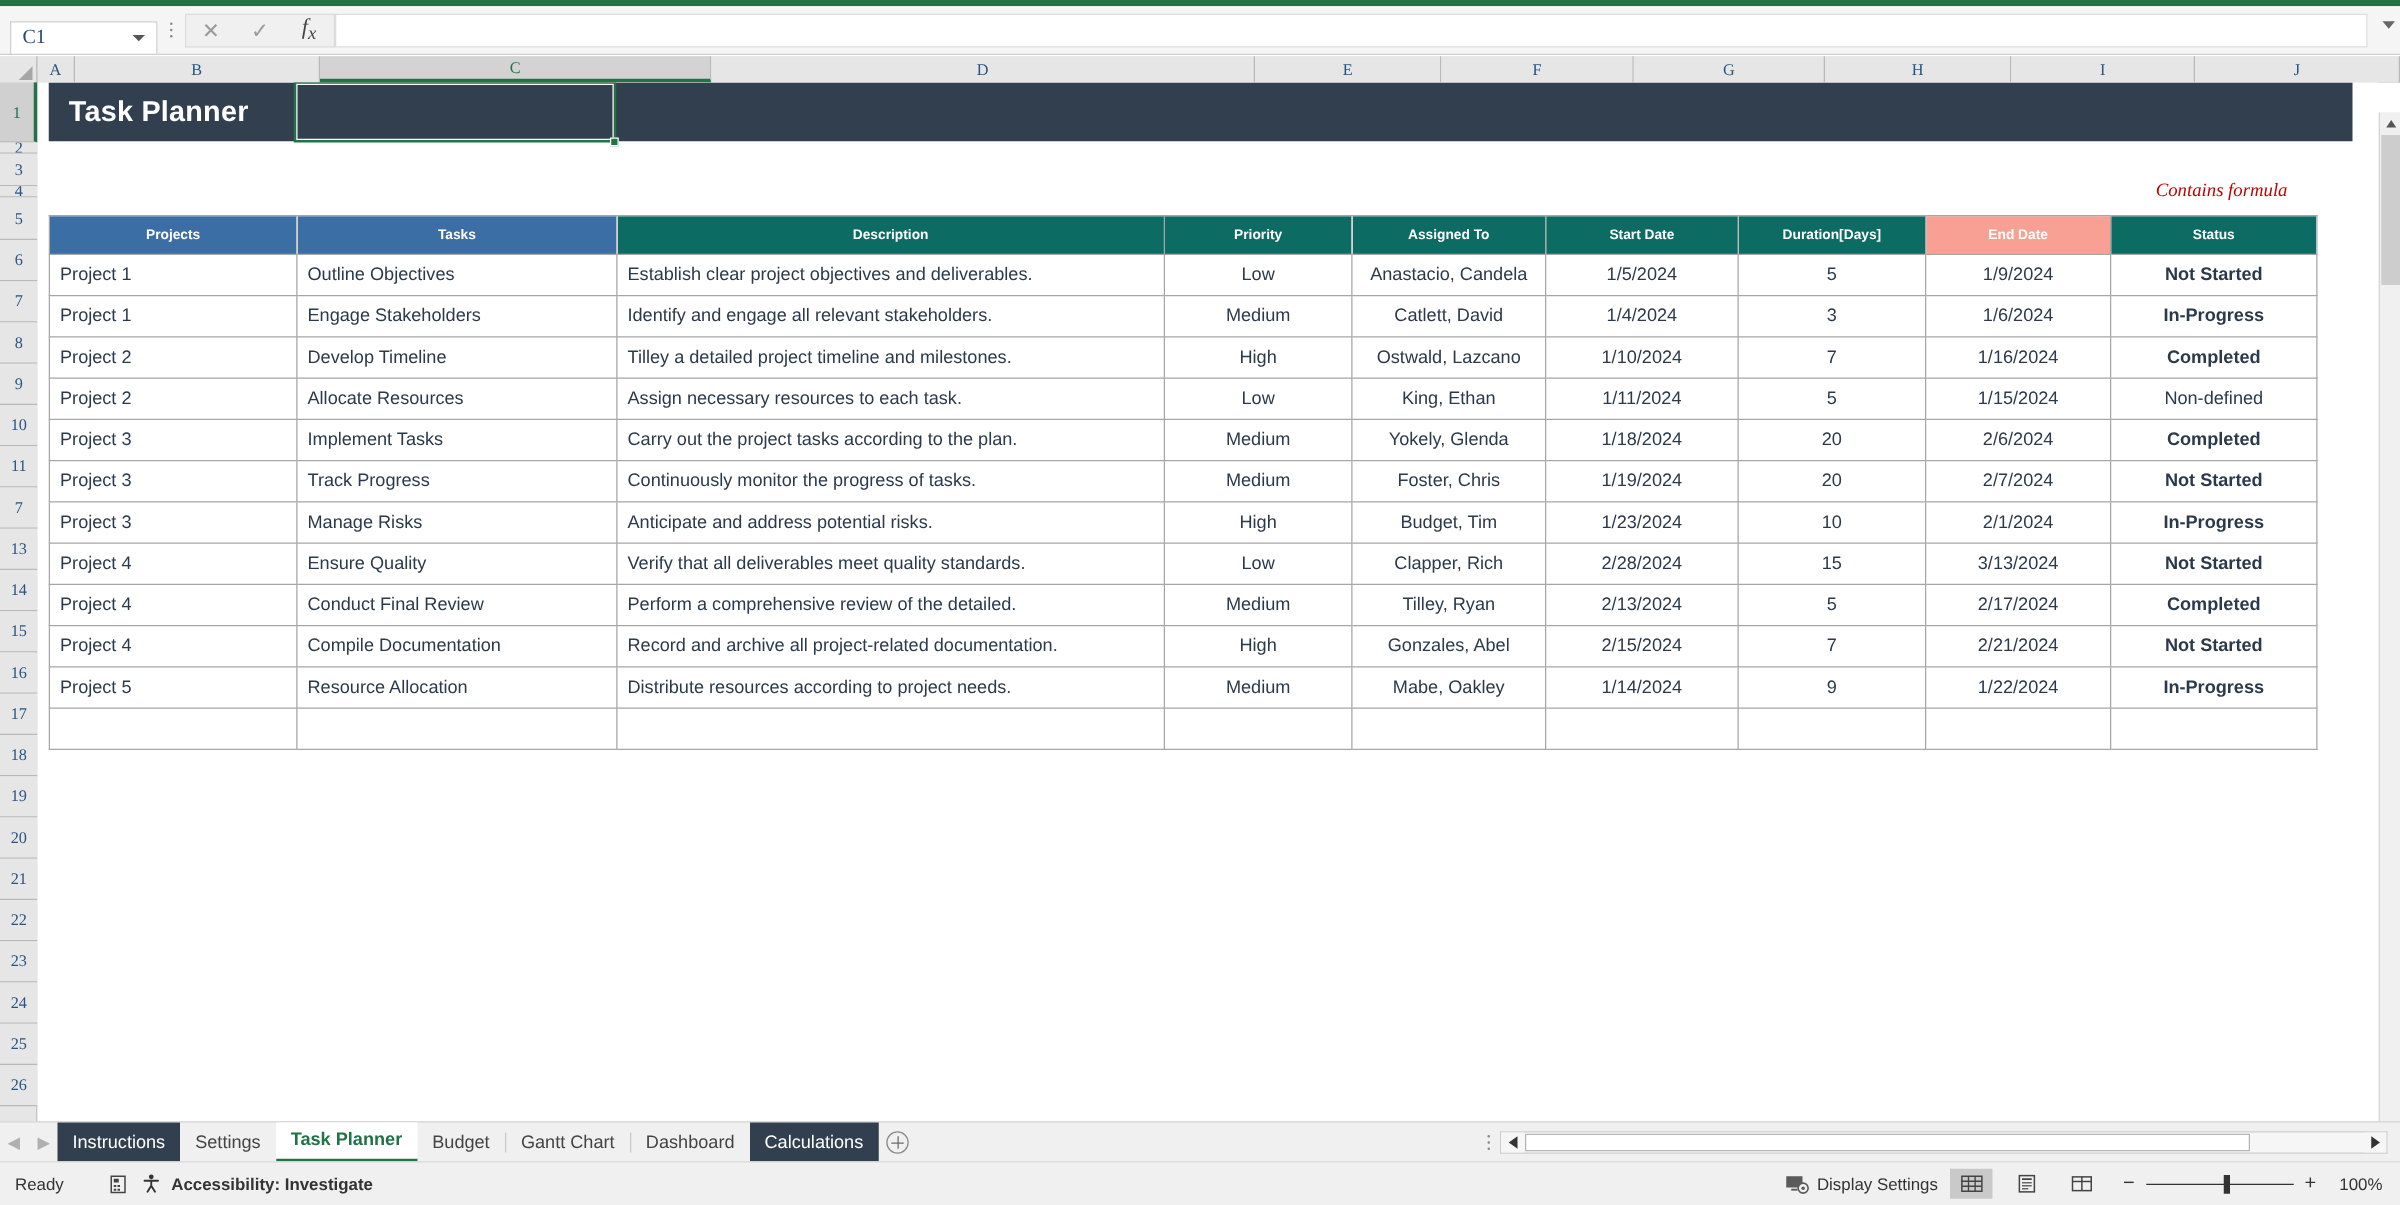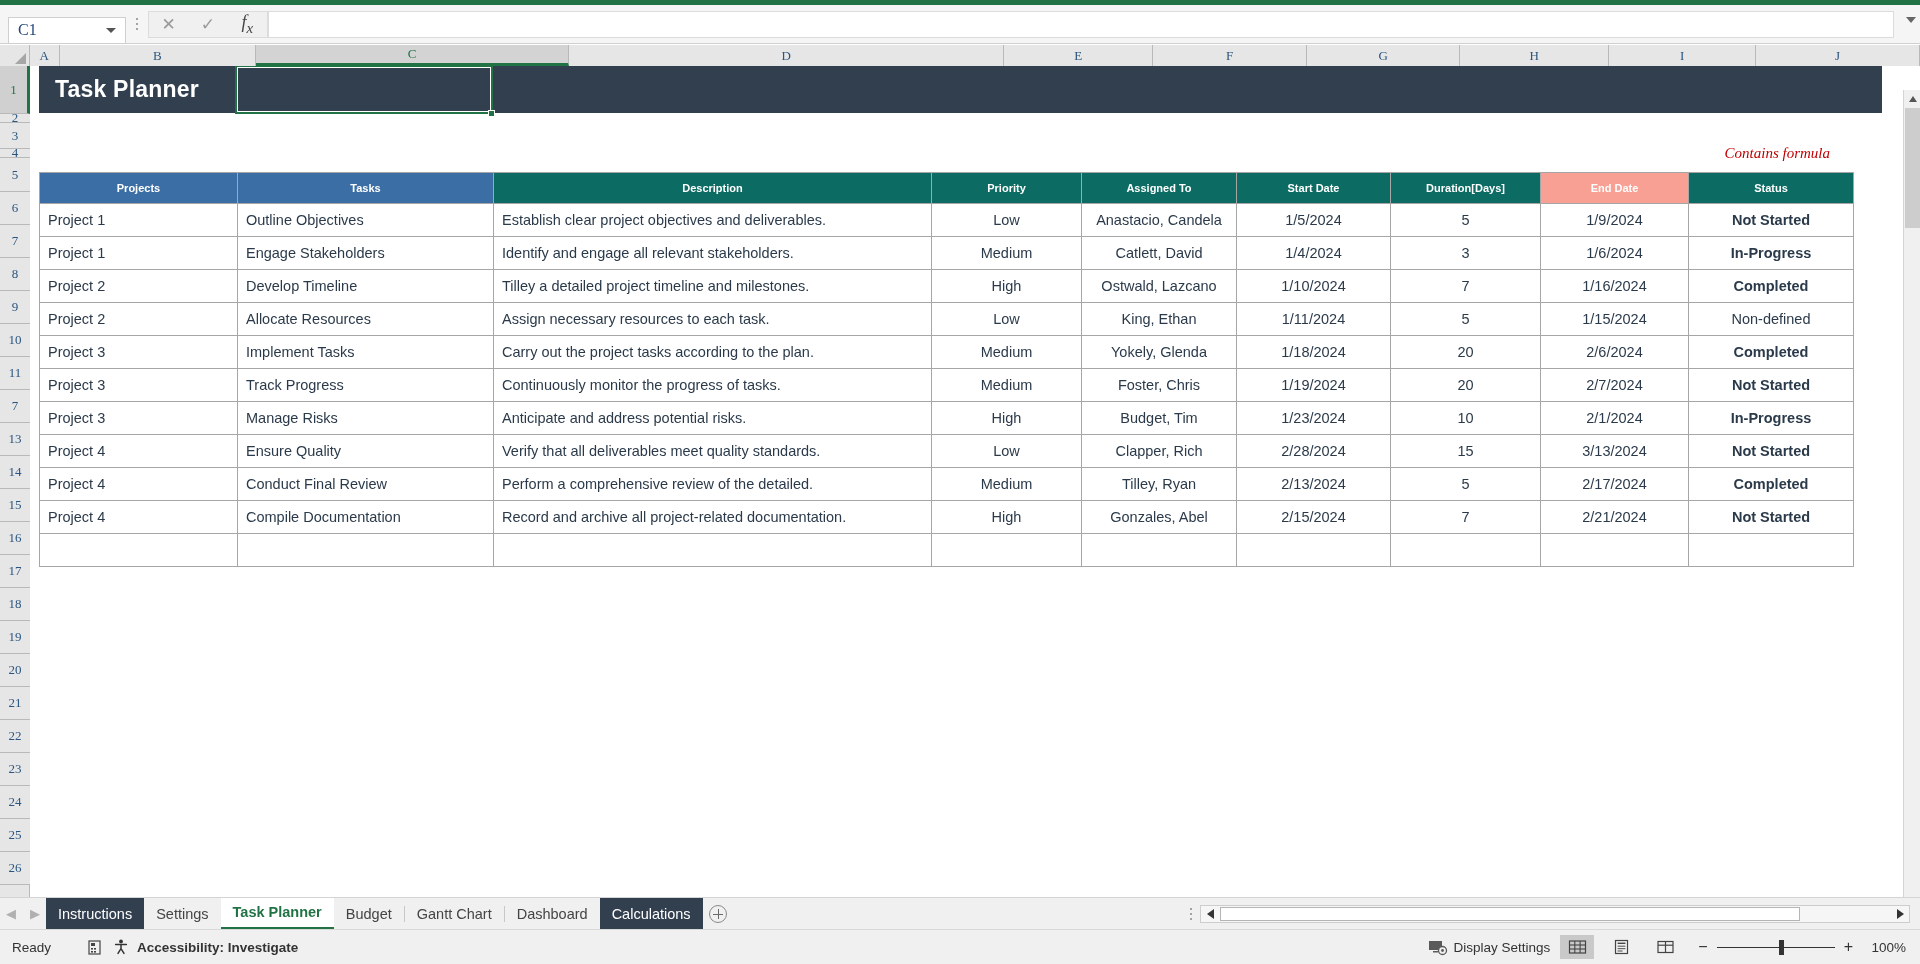--- a/index.html
+++ b/index.html
@@ -455,20 +455,31 @@
             <td class="c-left">Compile Documentation</td>
             <td class="c-left">Record and archive all project-related documentation.</td>
             <td class="c-center">High</td>
             <td class="c-center">Gonzales, Abel</td>
             <td class="c-center">2/15/2024</td>
             <td class="c-center">7</td>
             <td class="c-center">2/21/2024</td>
             <td class="c-center st-notstarted">Not Started</td>
           </tr>
           <tr>
+            <td class="c-left">Project 5</td>
+            <td class="c-left">Resource Allocation</td>
+            <td class="c-left">Distribute resources according to project needs.</td>
+            <td class="c-center">Medium</td>
+            <td class="c-center">Mabe, Oakley</td>
+            <td class="c-center">1/14/2024</td>
+            <td class="c-center">9</td>
+            <td class="c-center">1/22/2024</td>
+            <td class="c-center st-inprogress">In-Progress</td>
+          </tr>
+          <tr>
             <td class="empty"></td>
             <td class="empty"></td>
             <td class="empty"></td>
             <td class="empty"></td>
             <td class="empty"></td>
             <td class="empty"></td>
             <td class="empty"></td>
             <td class="empty"></td>
             <td class="empty"></td>
           </tr>

